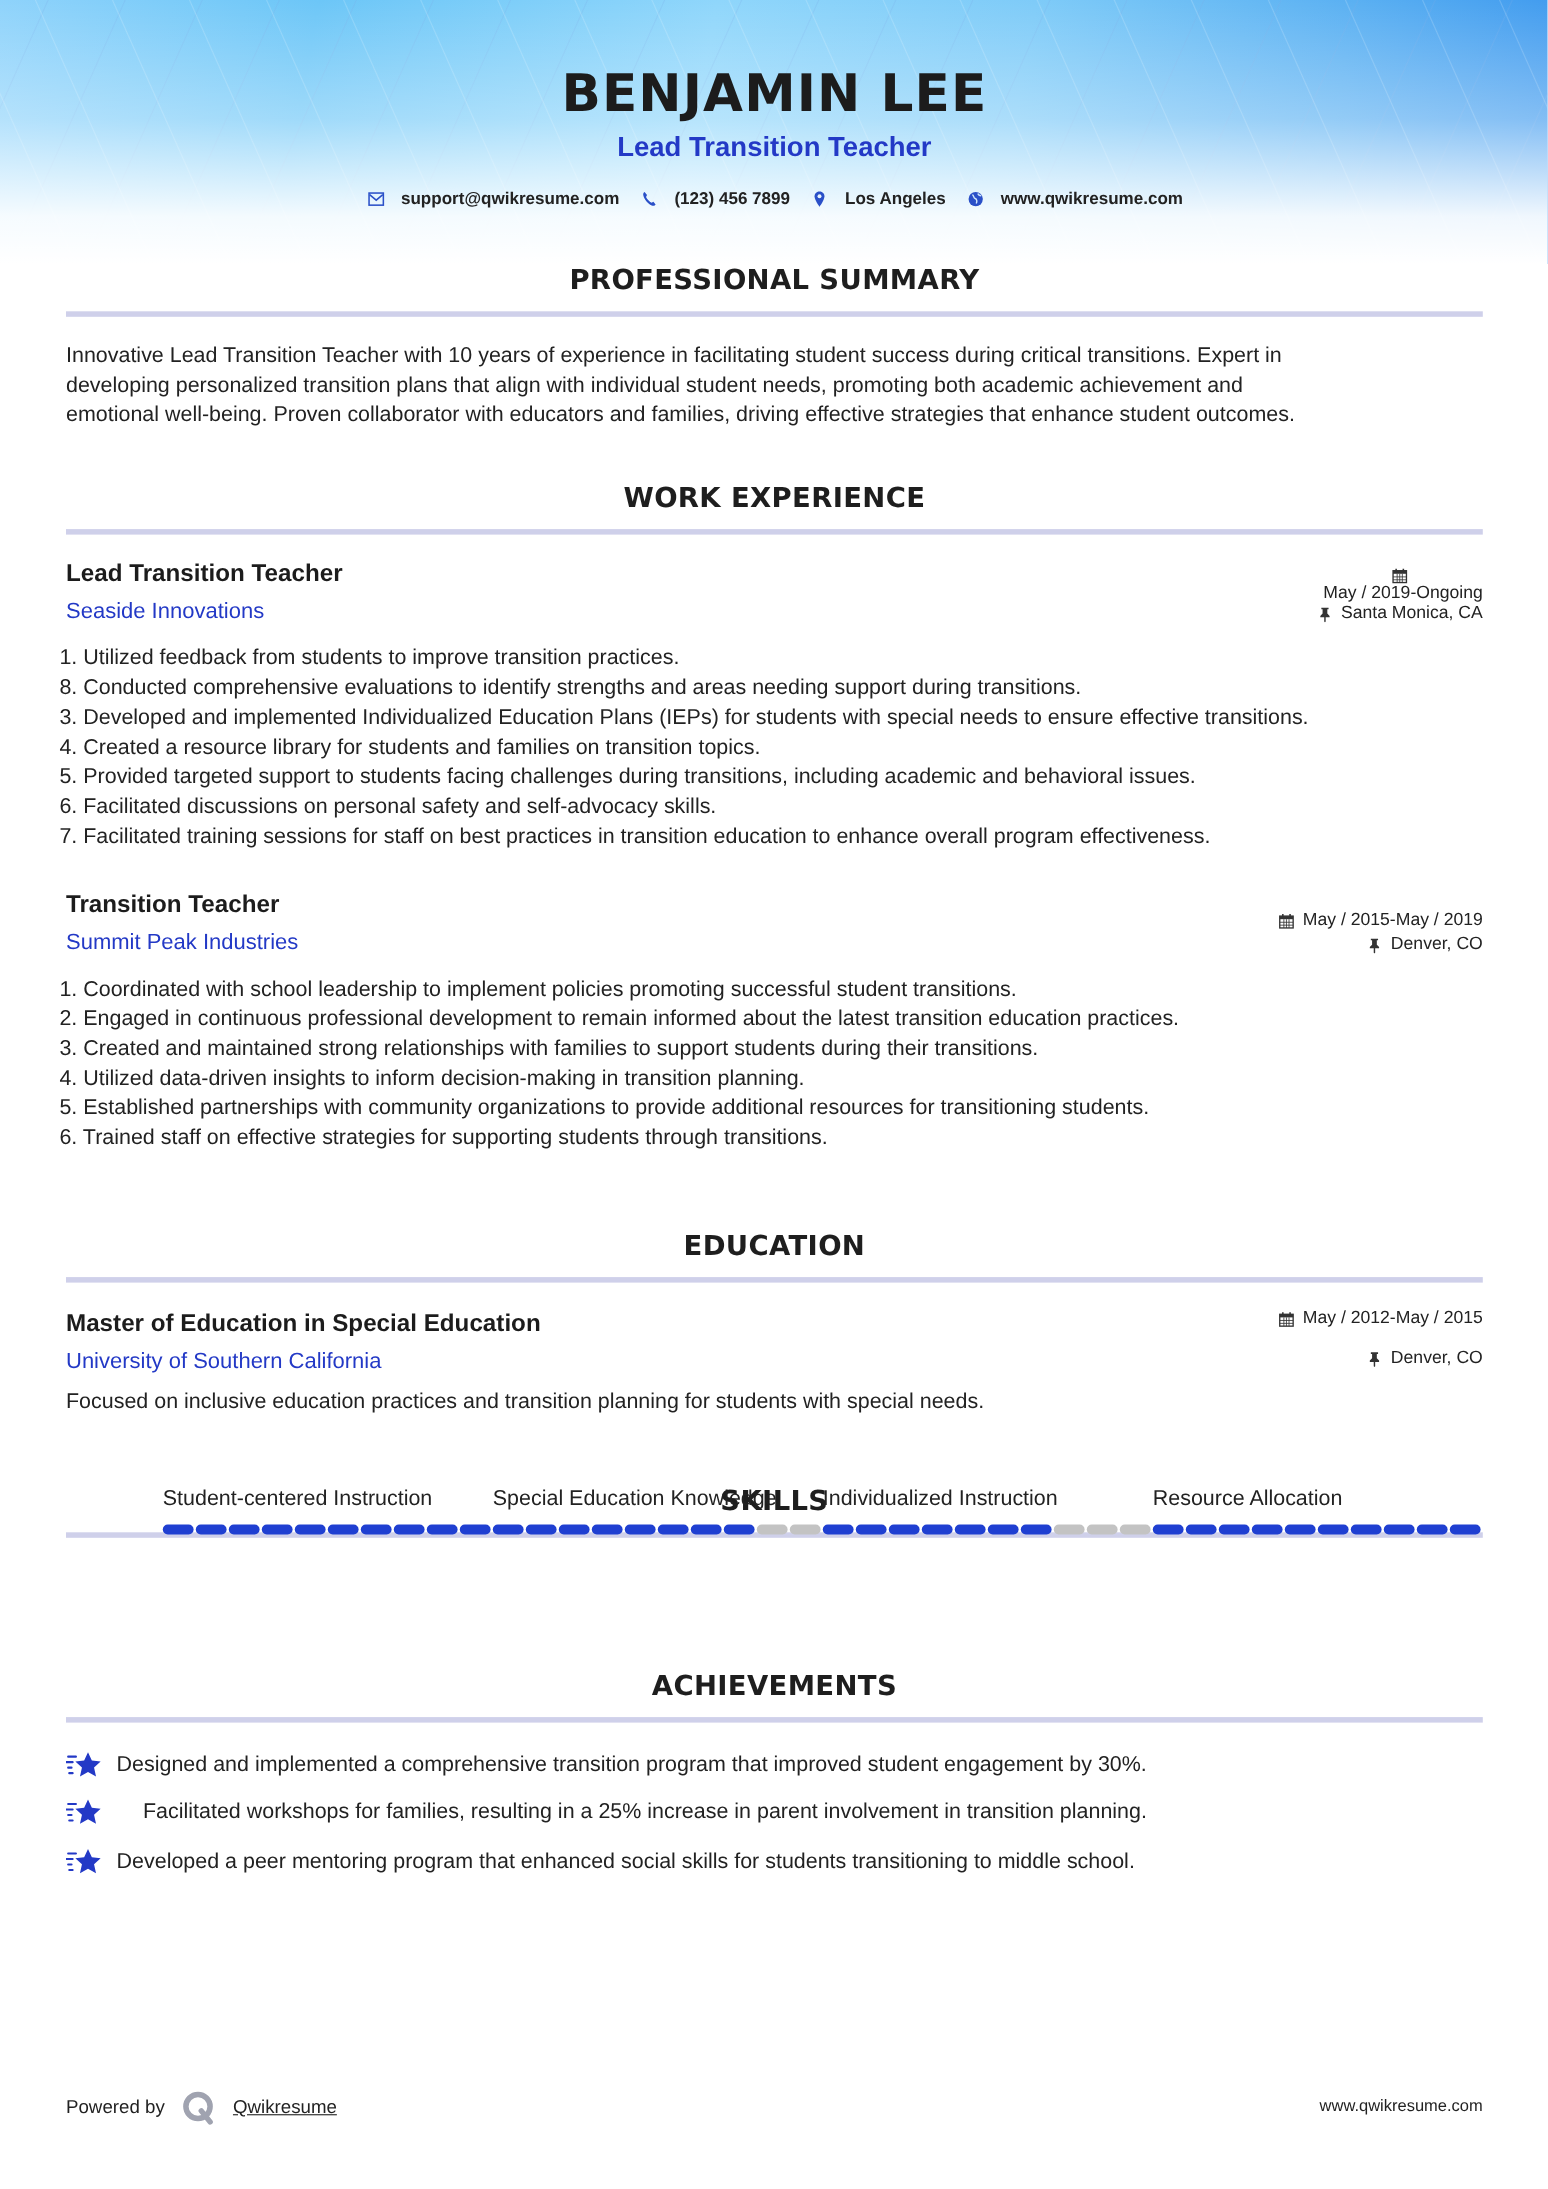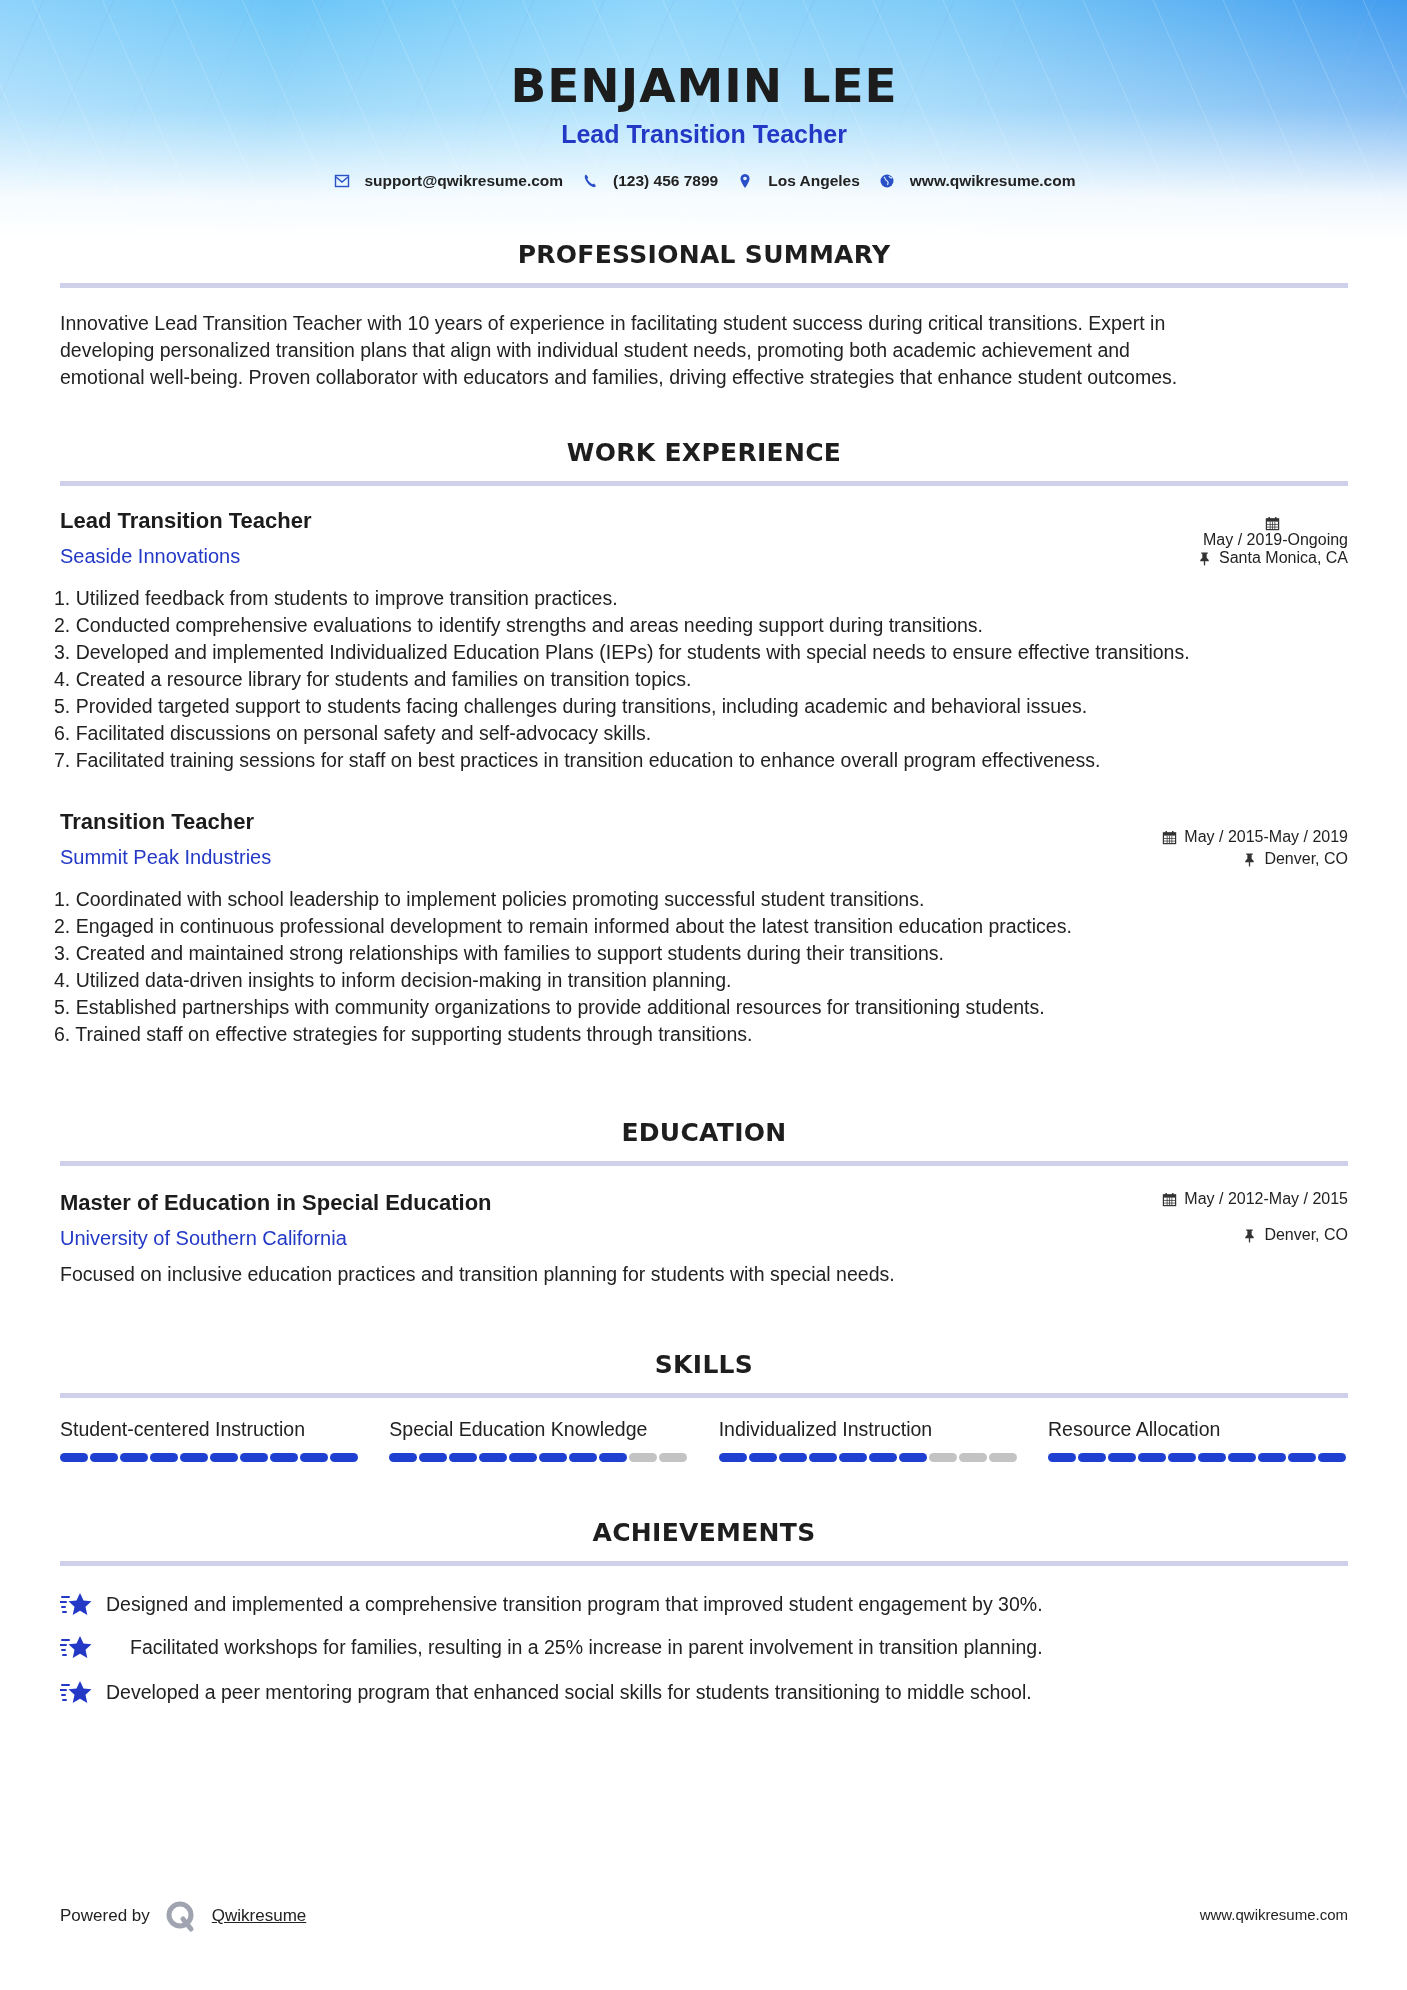--- a/index.html
+++ b/index.html
@@ -48,21 +48,21 @@
   .job-title { position: absolute; left: 0; font-weight: bold; font-size: 22px; color: #1c1c1c; }
   .company { position: absolute; left: 0; font-size: 20px; color: #2339c6; }
   .meta { position: absolute; right: 0; font-size: 16px; color: #222; display: flex; align-items: center; }
   .meta svg { width: 15px; height: 15px; margin-right: 7px; }
 
   .bullets { position: absolute; left: -6px; width: 1320px; list-style: none; font-size: 19.5px; line-height: 27px; color: #222; }
   .bullets li { white-space: nowrap; }
 
   .edu-desc { position: absolute; left: 0; font-size: 19.5px; color: #222; }
 
-  .skills { position: absolute; left: 0; top: 1418px; width: 1288px; display: flex; justify-content: space-between; }
+  .skills { position: absolute; left: 0; top: 1351px; width: 1288px; display: flex; justify-content: flex-end; }
   .skill { width: 300px; }
   .skill-name { font-size: 19.5px; color: #222; white-space: nowrap; height: 30px; }
   .skill-bar { display: flex; gap: 2px; margin-top: 5px; }
   .seg { width: 28px; height: 9px; border-radius: 5px; background: #1f3fd1; }
   .seg.off { background: #c3c3c3; }
 
   .ach { position: absolute; left: 0; display: flex; align-items: center; font-size: 19.5px; color: #222; }
   .ach .star { width: 34px; height: 30px; margin-right: 12px; }
 
   .footer-left { position: absolute; left: 0; top: 1899px; display: flex; align-items: center; font-size: 17px; color: #222; }
@@ -142,21 +142,21 @@
     <span>May / 2019-Ongoing</span>
   </div>
   <div class="meta" style="top:549px;">
     <svg viewBox="0 0 16 16">
         <path d="M4.5 1.5 H11.5 V3 H10.3 V7.2 L12.5 9.5 V10.8 H8.7 V15 L8 15.8 L7.3 15 V10.8 H3.5 V9.5 L5.7 7.2 V3 H4.5 Z" fill="#333"></path>
       </svg>
     <span>Santa Monica, CA</span>
   </div>
   <ul class="bullets" style="top:585px;">
     <li>1. Utilized feedback from students to improve transition practices.</li>
-    <li>2. Conducted comprehensive evaluations to identify strengths and areas needing support during transitions.</li>
+    <li>8. Conducted comprehensive evaluations to identify strengths and areas needing support during transitions.</li>
     <li>3. Developed and implemented Individualized Education Plans (IEPs) for students with special needs to ensure effective transitions.</li>
     <li>4. Created a resource library for students and families on transition topics.</li>
     <li>5. Provided targeted support to students facing challenges during transitions, including academic and behavioral issues.</li>
     <li>6. Facilitated discussions on personal safety and self-advocacy skills.</li>
     <li>7. Facilitated training sessions for staff on best practices in transition education to enhance overall program effectiveness.</li>
   </ul>
 
   <div class="job-title" style="top:809px;">Transition Teacher</div>
   <div class="company" style="top:846px;">Summit Peak Industries</div>
   <div class="meta" style="top:828px;padding-left:39px;">

